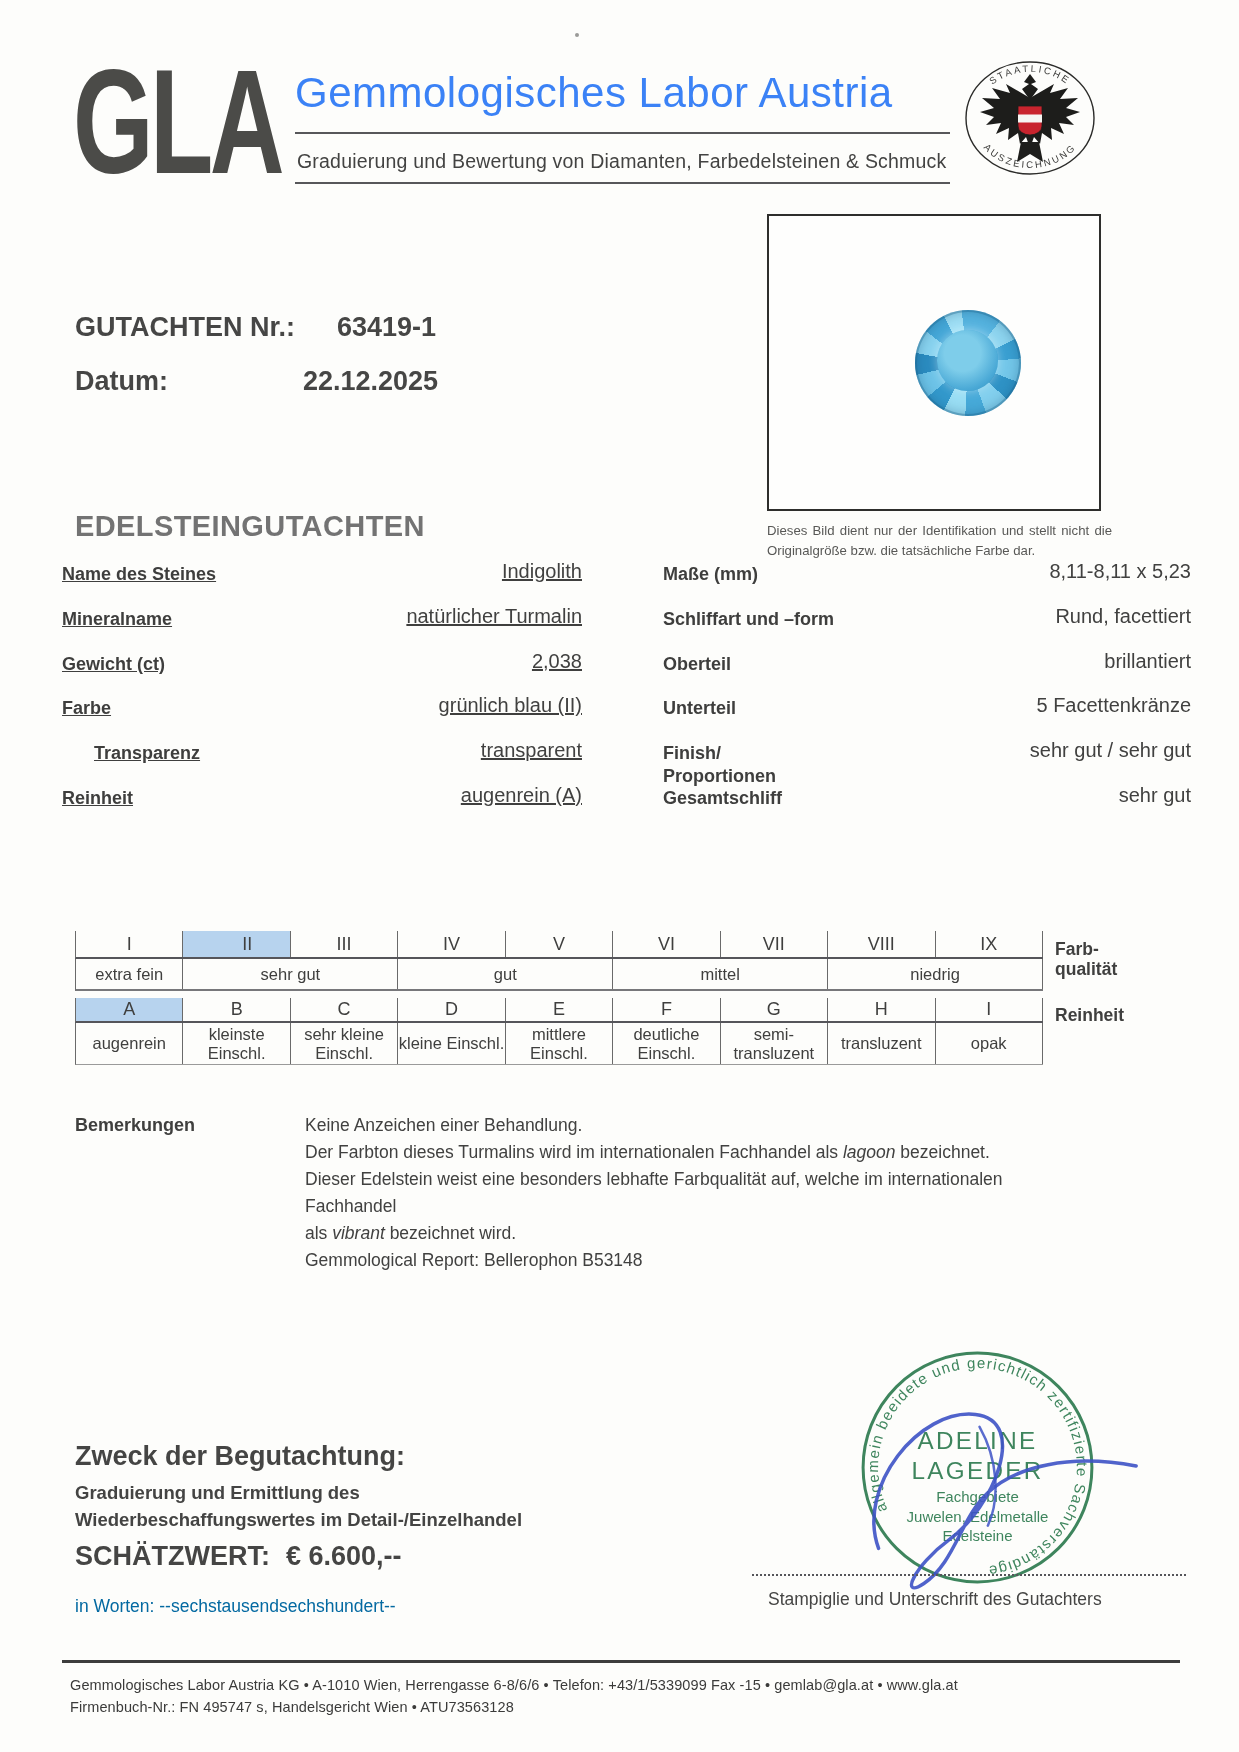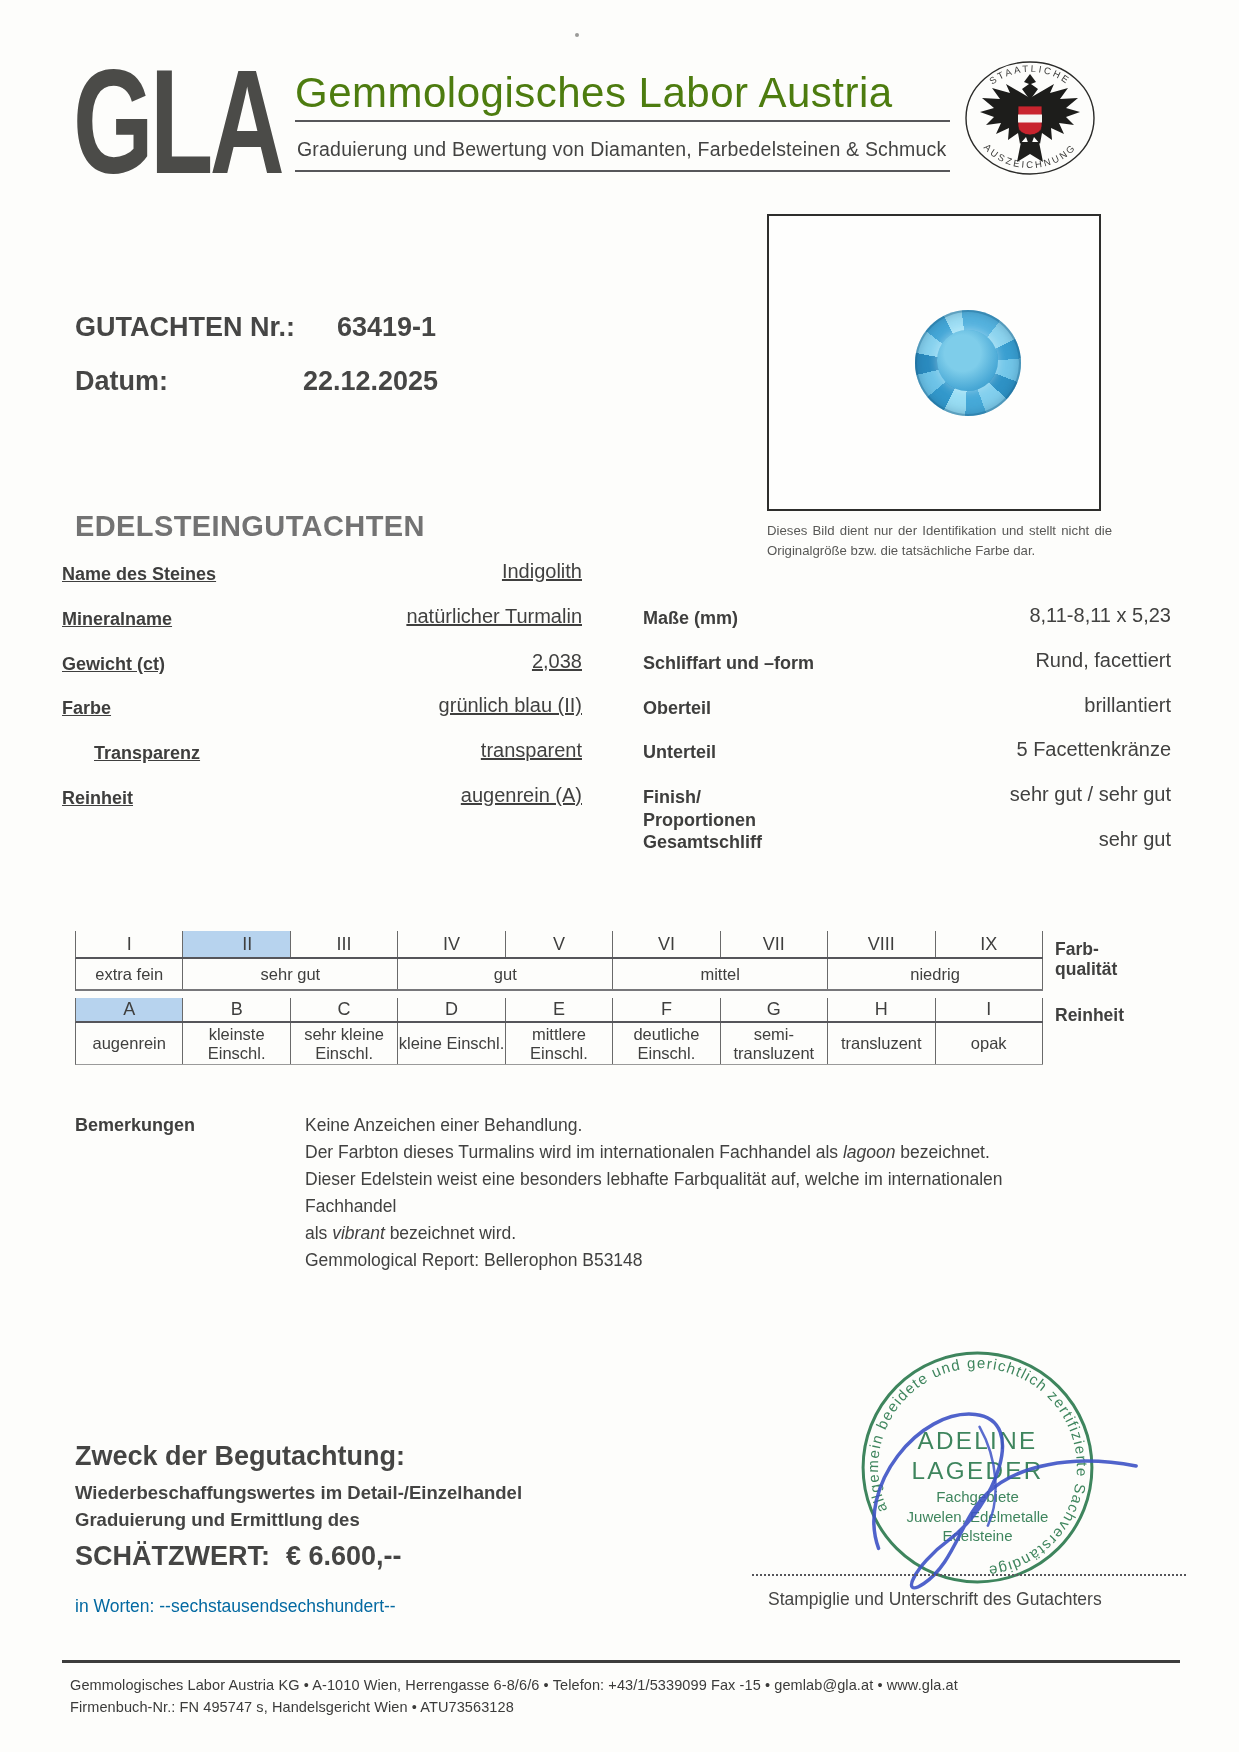--- a/index.html
+++ b/index.html
@@ -8,21 +8,21 @@
         font-family:"Liberation Sans","DejaVu Sans",sans-serif;color:#3f3f3e;overflow:hidden;}
   .abs{position:absolute;}
 
   
   #artifact-dot{left:575px;top:33px;width:4px;height:4px;border-radius:50%;background:#9a9a98;}
 
   
   #logo{left:73px;top:48px;font-size:148px;font-weight:bold;color:#4b4b48;line-height:1;
         letter-spacing:-5px;transform:scaleX(.70);transform-origin:0 0;}
   #header-right{left:295px;top:68px;width:655px;}
-  #org-name{font-size:42px;color:#4d7c0f;letter-spacing:.5px;line-height:1.2;margin-bottom:2px;}
+  #org-name{font-size:42px;color:#3b82f6;letter-spacing:.5px;line-height:1.2;margin-bottom:14px;}
   .hline{border-top:2px solid #57575a;width:100%;}
   #tagline{font-size:19.5px;color:#434342;letter-spacing:.2px;padding:16px 2px 9px;}
   #emblem{left:960px;top:58px;width:140px;height:120px;}
   .emb-ring-text{font-size:9.5px;letter-spacing:2.4px;fill:#3a3a38;font-family:"Liberation Sans",sans-serif;}
 
   
   .meta-row{left:75px;display:flex;font-size:27px;font-weight:bold;color:#464645;}
   #meta-number{top:312px;}
   #meta-date{top:366px;}
   .meta-label{width:228px;}
@@ -41,21 +41,21 @@
        background:radial-gradient(circle at 42% 38%,#7ecdea 0 35%,#4aa9d6 70%,#2f8cba 100%);
        box-shadow:0 0 10px rgba(255,255,255,.4);}
   #photo-caption{left:767px;top:521px;width:345px;font-size:13.2px;line-height:1.5;
        color:#58585600;color:#585856;text-align:justify;}
 
   
   #section-title{left:75px;top:510px;font-size:29px;font-weight:bold;letter-spacing:.4px;color:#737373;}
 
   
   #props-left{left:62px;top:560px;width:520px;text-decoration:underline;}
-  #props-right{left:643px;top:560px;width:528px;margin-top:44px;}
+  #props-right{left:663px;top:560px;width:528px;}
   .prop-row{display:flex;justify-content:space-between;align-items:flex-start;height:44.8px;}
   .prop-label{font-weight:bold;font-size:18px;color:#3e3e3d;padding-top:3px;line-height:1.25;}
   .prop-value{font-size:20px;color:#414140;text-align:right;white-space:nowrap;}
 
   
   #grades{left:75px;top:931px;width:1110px;}
   .grade-row{display:flex;border-left:1px solid #6a6a6a;width:968px;}
   .gcell{border-right:1px solid #6a6a6a;display:flex;align-items:center;justify-content:center;
          text-align:center;line-height:1.12;}
   #color-grade-row{height:28px;font-size:18px;}
@@ -248,22 +248,22 @@
         <div class="remark-line"><span>Der Farbton dieses Turmalins wird im internationalen Fachhandel als </span><span class="it">lagoon</span><span> bezeichnet.</span></div>
         <div class="remark-line"><span>Dieser Edelstein weist eine besonders lebhafte Farbqualität auf, welche im internationalen Fachhandel</span></div>
         <div class="remark-line"><span>als </span><span class="it">vibrant</span><span> bezeichnet wird.</span></div>
         <div class="remark-line"><span>Gemmological Report: Bellerophon B53148</span></div>
       </div>
   </div>
 
   <div id="purpose" class="abs">
     <div id="purpose-title">Zweck der Begutachtung:</div>
     <div id="purpose-lines">
+        <div class="purpose-line">Graduierung und Ermittlung des</div>
         <div class="purpose-line">Wiederbeschaffungswertes im Detail-/Einzelhandel</div>
-        <div class="purpose-line">Graduierung und Ermittlung des</div>
       </div>
   </div>
 
   <div id="valuation" class="abs">
     <span>SCHÄTZWERT:</span><span id="valuation-amount">€ 6.600,--</span>
   </div>
   <div id="in-words" class="abs">in Worten: --sechstausendsechshundert--</div>
 
   <svg id="stamp" class="abs" viewBox="0 0 212 212">
     <circle cx="106" cy="106" r="99" fill="none" stroke="#2e7b50" stroke-width="2.6"></circle>

